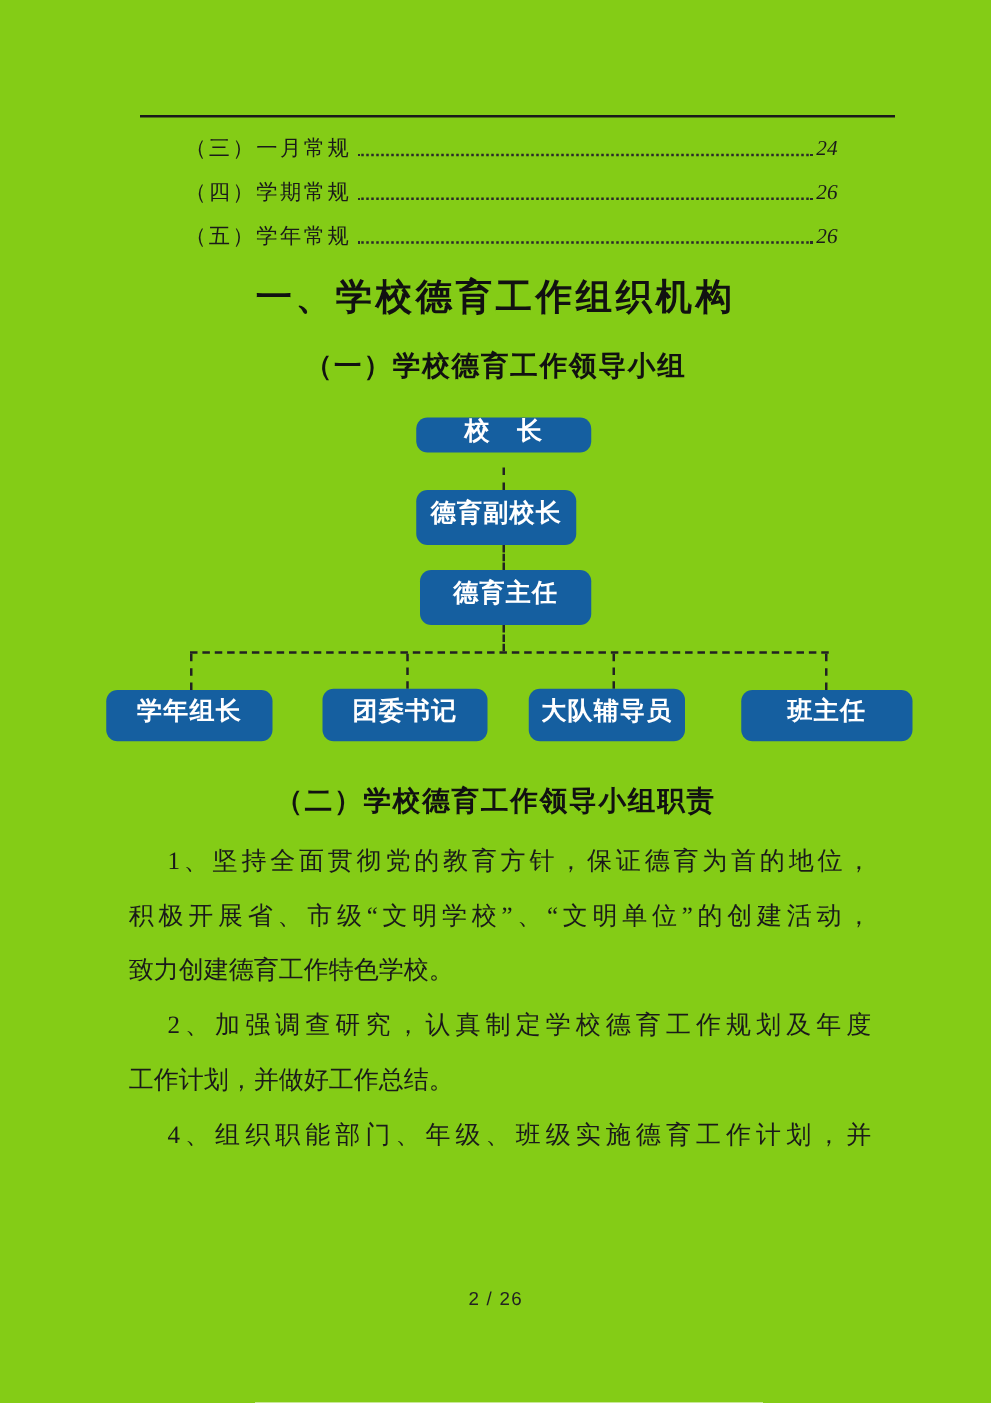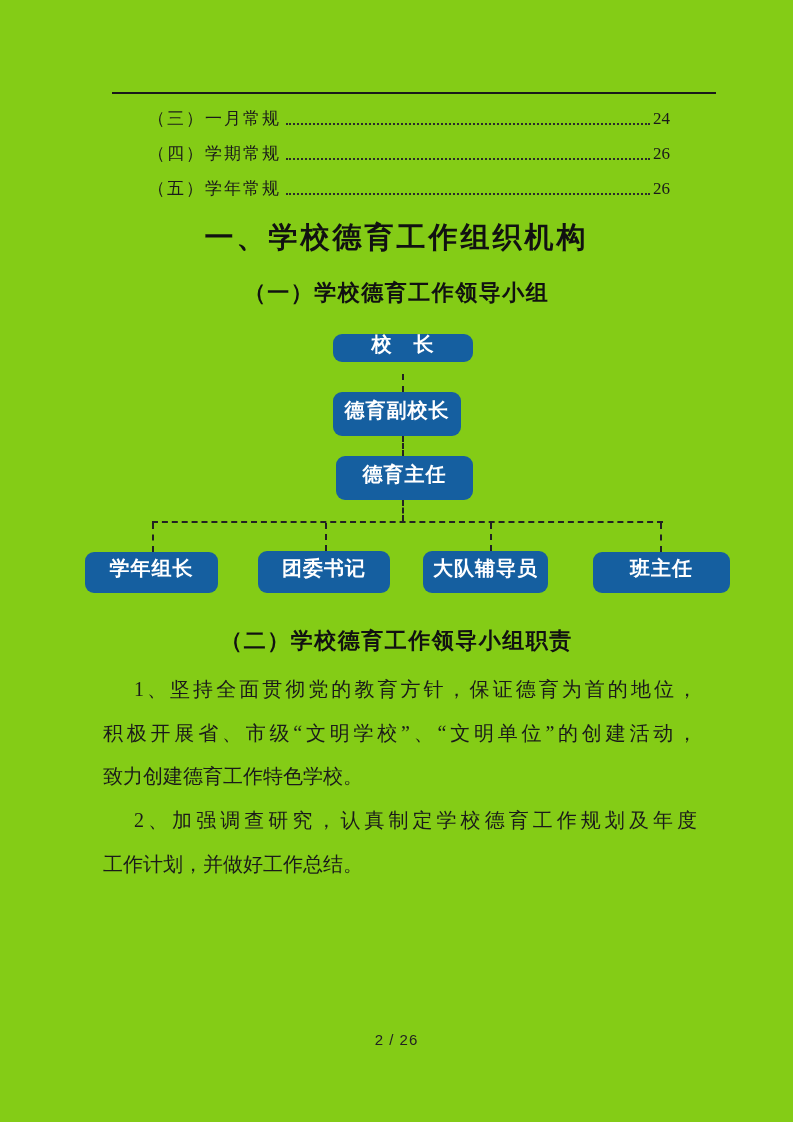--- a/index.html
+++ b/index.html
@@ -26,21 +26,21 @@
   }
   .toc-row {
     display: flex;
     align-items: flex-end;
     height: 35px;
     font-size: 17px;
     letter-spacing: 2px;
     cursor: pointer;
   }
   .toc-label { white-space: nowrap; line-height: 1.15; }
-  .toc-page  { white-space: nowrap; line-height: 1.15; letter-spacing: 0; }
+  .toc-page  { white-space: nowrap; line-height: 1.15; letter-spacing: 0; font-style: italic; }
   .leader {
     flex: 1;
     border-bottom: 2.5px dotted #2a2a2a;
     margin: 0 3px 4px 5px;
     min-width: 30px;
   }
   
   .h-main {
     position: absolute;
     left: 0; right: 0; top: 218px;
@@ -169,17 +169,20 @@
   <div class="body-text">
     <div class="para">
       <div class="pline first">1、坚持全面贯彻党的教育方针，保证德育为首的地位，</div>
       <div class="pline">积极开展省、市级“文明学校”、“文明单位”的创建活动，</div>
       <div class="pline last">致力创建德育工作特色学校。</div>
     </div>
     <div class="para">
       <div class="pline first">2、加强调查研究，认真制定学校德育工作规划及年度</div>
       <div class="pline last">工作计划，并做好工作总结。</div>
     </div>
+    <div class="para">
+      <div class="pline first">4、组织职能部门、年级、班级实施德育工作计划，并</div>
+    </div>
   </div>
 
   <div class="footer">2 / 26</div>
 
 </div>
 
 </body></html>

